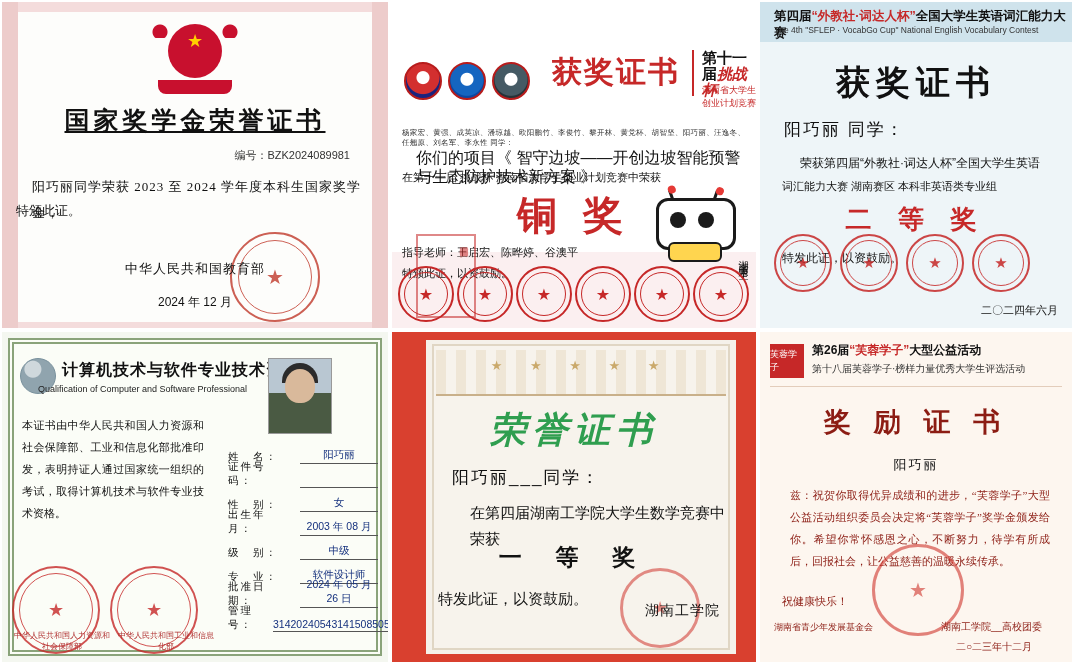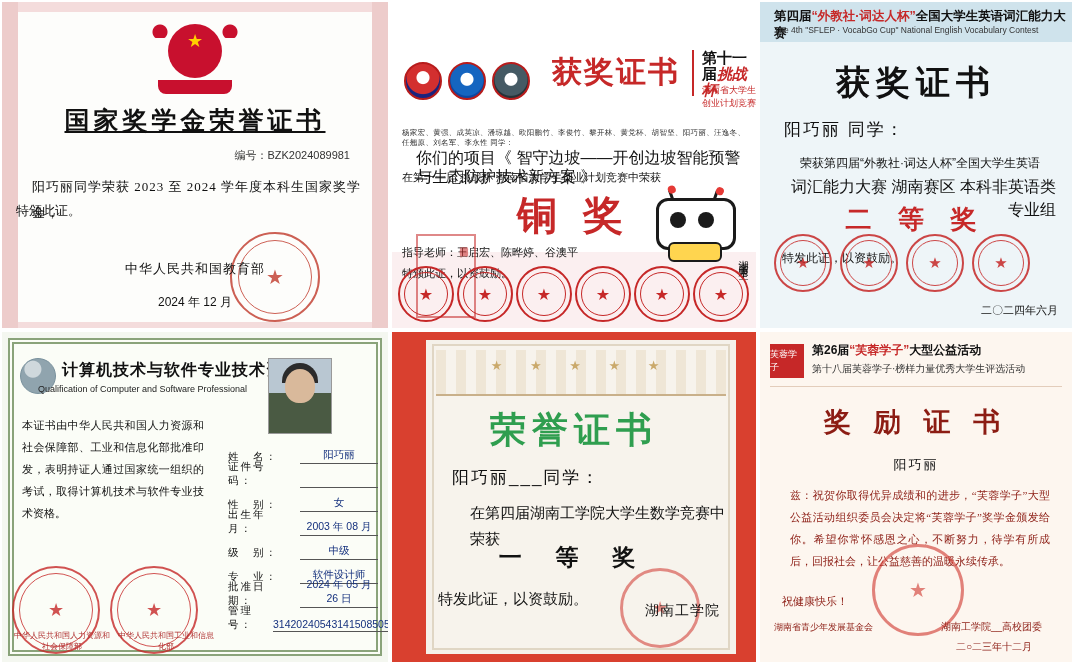--- a/index.html
+++ b/index.html
@@ -97,21 +97,21 @@
   
   #c3{left:758px;top:0;width:316px;height:330px;background:#eef5f8;border:2px solid #fff;}
   #c3 .hdr{position:absolute;left:0;top:0;width:100%;height:40px;background:#cfe3ec;}
   #c3 .hdr .cn{position:absolute;left:14px;top:6px;font-size:12.5px;font-weight:bold;color:#111;}
   #c3 .hdr .cn .q{color:#c62828;}
   #c3 .hdr .en{position:absolute;left:14px;top:23px;font-size:8.5px;color:#333;}
   #c3 .big{position:absolute;left:0;right:0;top:58px;text-align:center;
       font-family:"Liberation Serif",serif;font-size:34px;font-weight:bold;color:#111;letter-spacing:6px;}
   #c3 .nm{position:absolute;left:24px;top:116px;font-size:17px;color:#111;letter-spacing:2px;}
   #c3 .p1{position:absolute;left:40px;right:16px;top:150px;font-size:12px;color:#111;line-height:23px;}
-  #c3 .p2{position:absolute;left:22px;right:16px;top:173px;font-size:16px;color:#111;line-height:23px;text-align:right;}
+  #c3 .p2{position:absolute;left:22px;right:16px;top:173px;font-size:11px;color:#111;line-height:23px;}
   #c3 .grade{position:absolute;left:0;right:0;top:200px;text-align:center;
       font-family:"Liberation Serif",serif;font-size:26px;font-weight:bold;color:#c62828;letter-spacing:10px;}
   #c3 .enc{position:absolute;left:22px;top:248px;font-size:12px;color:#111;}
   #c3 .seals{position:absolute;left:14px;bottom:36px;display:flex;gap:8px;}
   #c3 .seals .sl{width:54px;height:54px;border-radius:50%;border:2px solid #c62828;position:relative;opacity:.85;}
   #c3 .seals .sl .star{position:absolute;left:50%;top:50%;transform:translate(-50%,-50%);color:#c62828;font-size:15px;}
   #c3 .seals .sl .ring{position:absolute;left:4px;top:4px;right:4px;bottom:4px;border-radius:50%;border:1px solid #c62828;}
   #c3 .date{position:absolute;right:14px;bottom:10px;font-size:11px;color:#111;}
 
   
@@ -148,21 +148,21 @@
                  linear-gradient(180deg,#d9402f 0 8px,transparent 8px calc(100% - 8px),#d9402f calc(100% - 8px) 100%);}
   #c5 .inner{position:absolute;left:40px;top:12px;right:26px;bottom:12px;background:#f7f3ec;
       border:2px solid #e0d6c4;}
   #c5 .scroll{position:absolute;left:44px;right:30px;top:18px;height:44px;
       border-bottom:2px solid #c9b08a;background:
         repeating-linear-gradient(90deg,#efe6d6 0 10px,#f7f3ec 10px 20px);}
   #c5 .stars{position:absolute;left:44px;right:30px;top:26px;text-align:center;color:#caa96b;
       font-size:13px;letter-spacing:12px;}
   #c5 .title{position:absolute;left:0;right:0;top:74px;text-align:center;
       font-family:"Liberation Serif",serif;font-size:36px;font-weight:bold;
-      color:#2f9e4f;letter-spacing:6px;}
+      color:#2f9e4f;letter-spacing:6px;font-style:italic;}
   #c5 .nm{position:absolute;left:60px;top:134px;font-size:17px;color:#111;letter-spacing:2px;}
   #c5 .p1{position:absolute;left:78px;right:30px;top:168px;font-size:15px;color:#111;line-height:26px;}
   #c5 .grade{position:absolute;left:0;right:0;top:210px;text-align:center;
       font-family:"Liberation Serif",serif;font-size:23px;font-weight:bold;color:#111;letter-spacing:14px;}
   #c5 .enc{position:absolute;left:46px;top:258px;font-size:15px;color:#111;}
   #c5 .org{position:absolute;right:36px;top:270px;font-size:14px;color:#111;letter-spacing:1px;}
   #c5 .date{position:absolute;right:36px;top:298px;font-size:14px;color:#111;letter-spacing:1px;margin-top:32px;}
   #c5 .seal{position:absolute;right:56px;top:236px;width:74px;height:74px;border-radius:50%;
       border:3px solid #d0342c;opacity:.55;}
   #c5 .seal .star{position:absolute;left:50%;top:50%;transform:translate(-50%,-50%);color:#d0342c;font-size:18px;}

